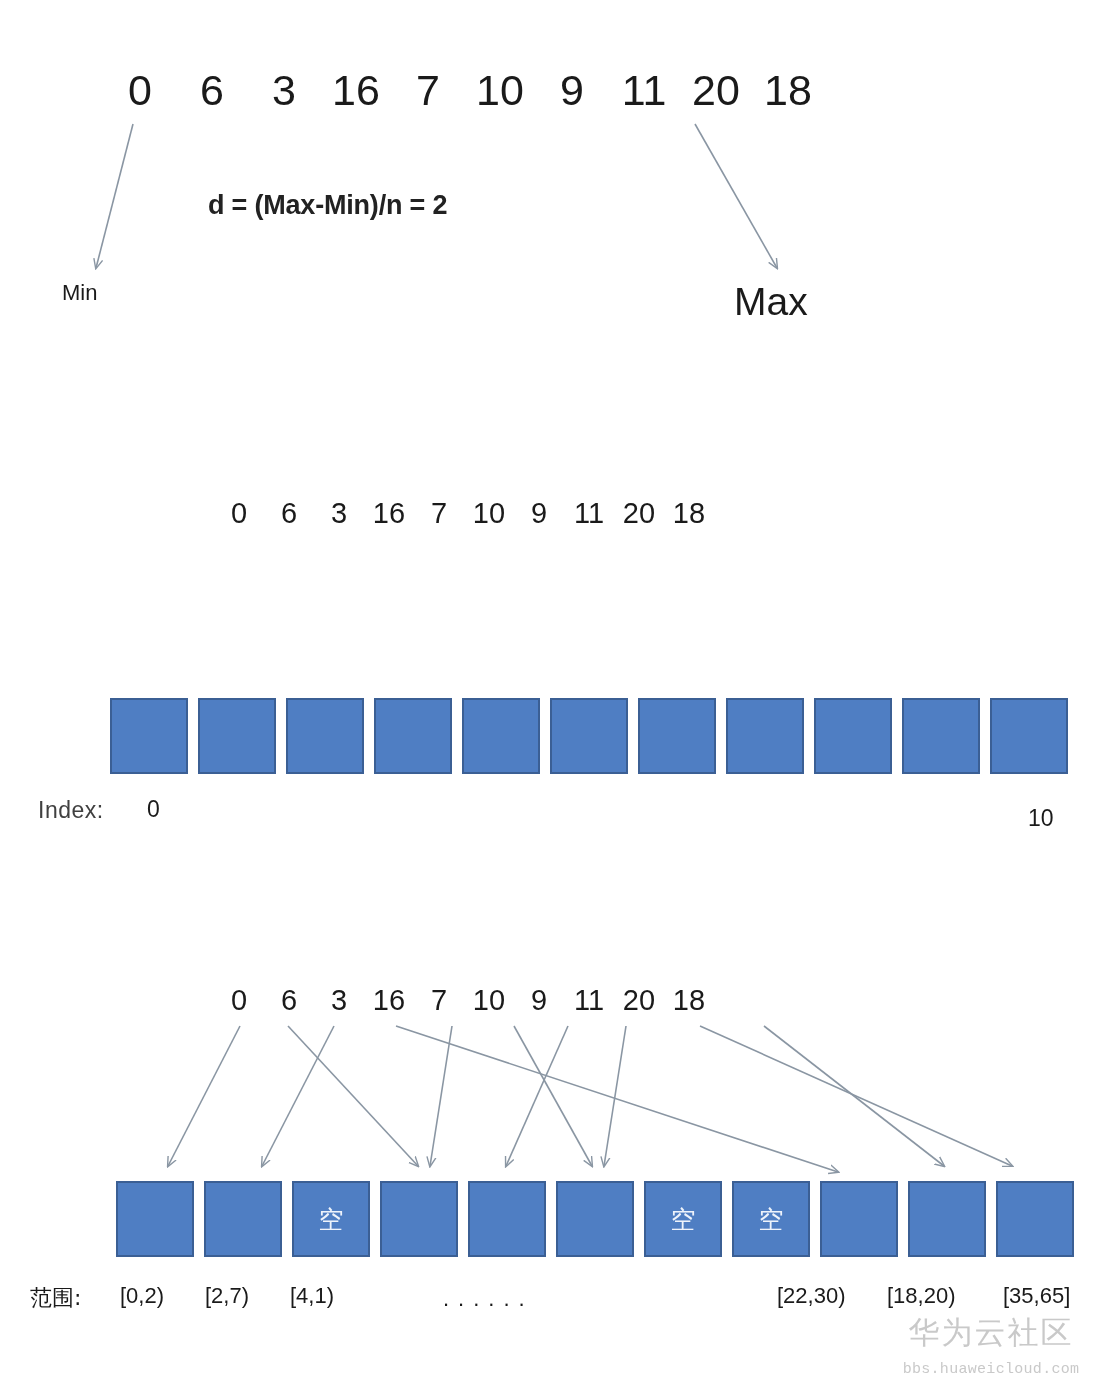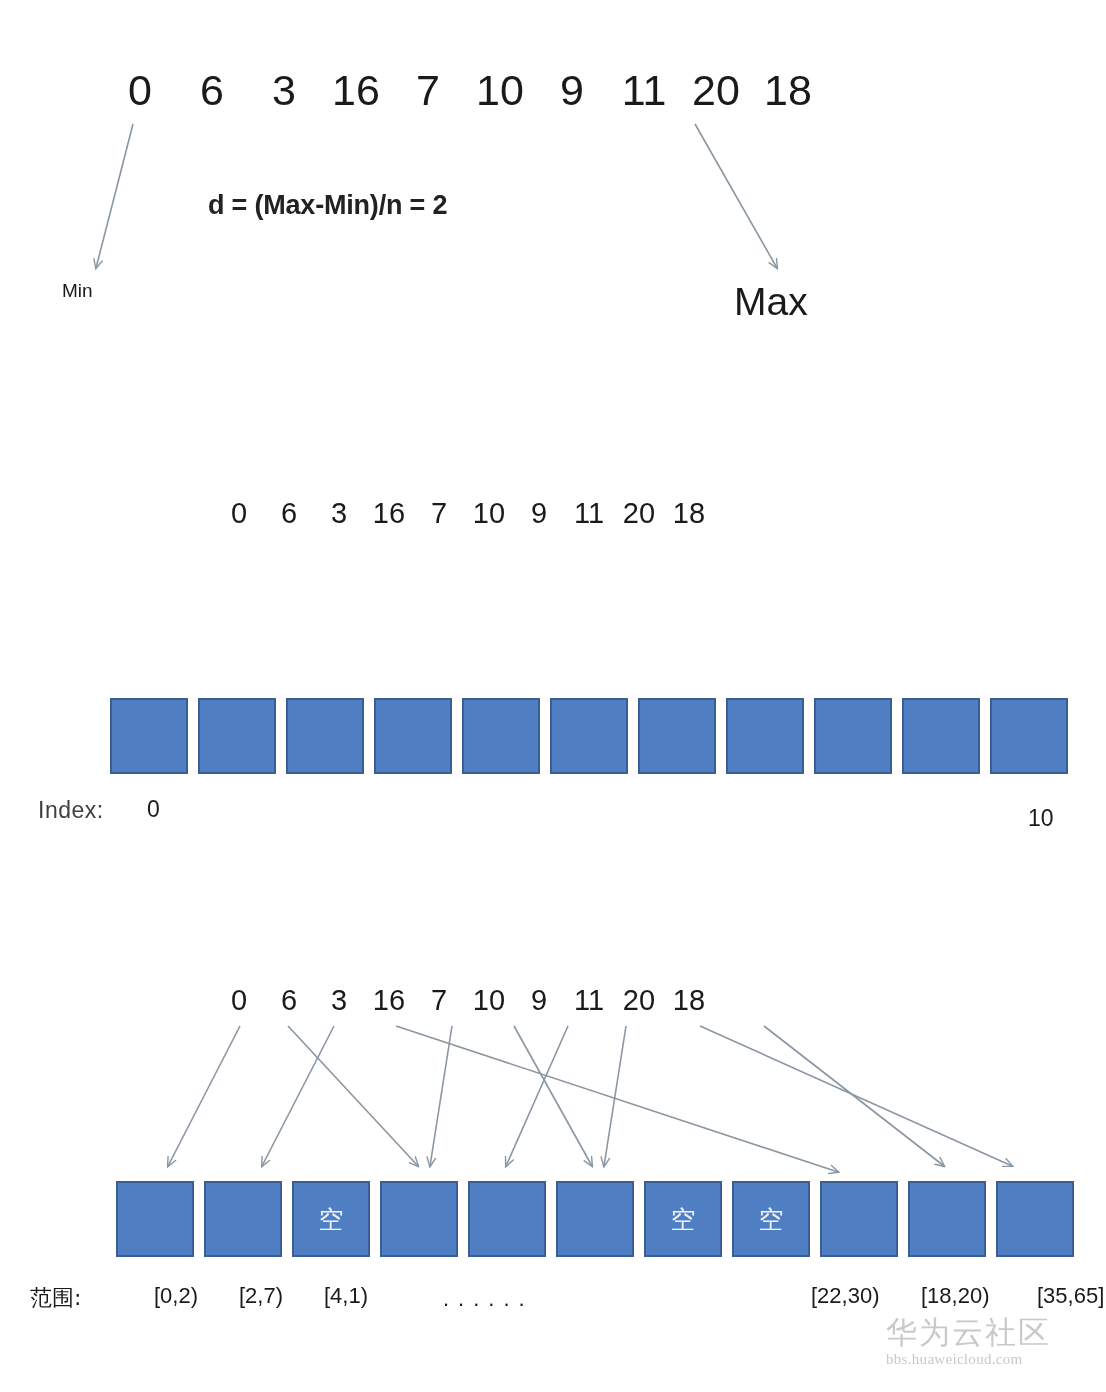--- a/index.html
+++ b/index.html
@@ -77,21 +77,21 @@
     left: 208px;
     top: 190px;
     font-size: 27px;
     font-weight: 700;
     color: #222;
     letter-spacing: -0.2px;
   }
   #min-label {
     left: 62px;
     top: 280px;
-    font-size: 19px;
+    font-size: 22px;
     color: #1a1a1a;
   }
   #max-label {
     left: 734px;
     top: 280px;
     font-size: 39px;
     color: #1a1a1a;
   }
   #index-label {
     left: 38px;
@@ -155,54 +155,53 @@
     top: 1283px;
     width: 1106px;
     height: 34px;
   }
   .rangerow .rng {
     position: absolute;
     font-size: 22px;
     color: #1a1a1a;
     white-space: nowrap;
     font-family: "Liberation Sans", "DejaVu Sans", sans-serif;
-    margin-left: 34px;
   }
   .dots {
     position: absolute;
     left: 443px;
     top: 1286px;
     font-size: 22px;
     letter-spacing: 9px;
     color: #1a1a1a;
   }
 
   
   #watermark {
     position: absolute;
     left: 886px;
     top: 1316px;
     width: 210px;
-    text-align: left;
+    text-align: center;
     color: #c9c9c9;
     user-select: none;
   }
   #watermark .wm-cn {
     font-family: "DejaVu Sans", "Liberation Sans", sans-serif;
     font-size: 31px;
     letter-spacing: 2px;
     line-height: 1.05;
     display: block;
   }
   #watermark .wm-url {
-    font-family: Liberation Serif, serif;
+    font-family: Liberation Mono, monospace;
     font-size: 15px;
     letter-spacing: 0.3px;
     display: block;
-    margin-top: 2px;
+    margin-top: 12px;
   }
 </style>
 </head>
 <body>
 
 <div class="stage">
 
   <div class="numrow" id="numrow-top">
     <span class="num">0</span>
     <span class="num">6</span>

